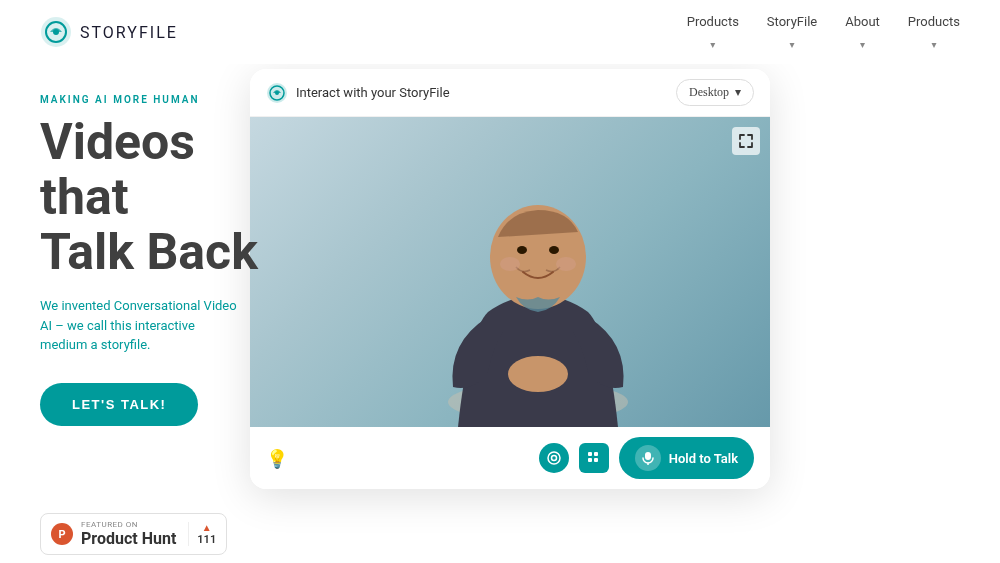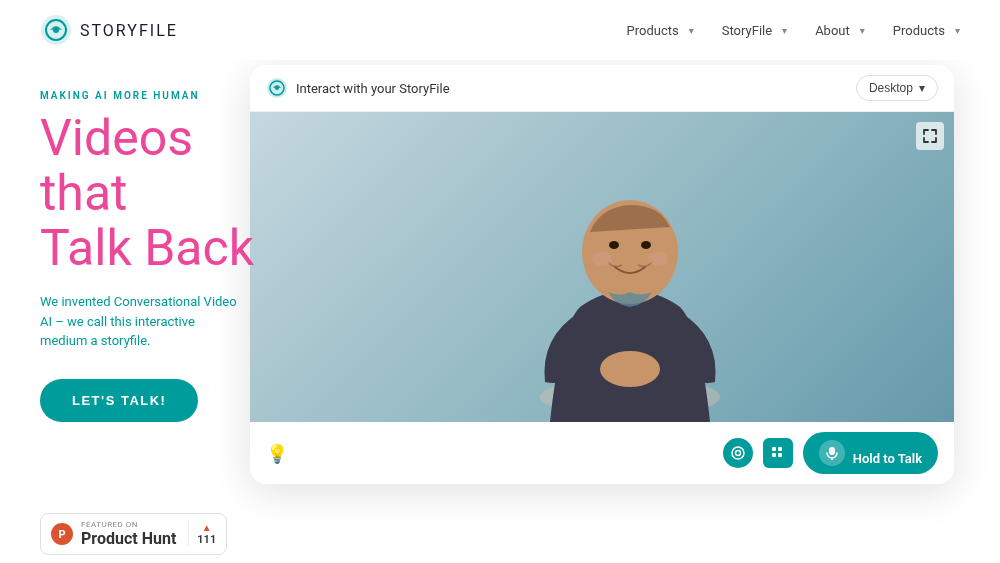--- a/index.html
+++ b/index.html
@@ -42,20 +42,21 @@
       gap: 28px;
       align-items: center;
     }
     .nav-item {
       display: flex;
       align-items: center;
       gap: 10px;
       font-size: 13px;
       color: #444;
       cursor: pointer;
+      flex-direction: column;
     }
     .nav-chevron {
       font-size: 10px;
       color: #888;
     }
 
     
     .hero {
       display: flex;
       position: relative;
@@ -74,22 +75,22 @@
     .tagline {
       font-size: 10px;
       font-weight: 600;
       letter-spacing: 2px;
       color: #009b9b;
       margin-bottom: 10px;
       text-transform: uppercase;
     }
     .headline {
       font-size: 50px;
-      font-weight: 400;
-      color: #ec4899;
+      font-weight: 700;
+      color: #404040;
       line-height: 1.1;
       margin-bottom: 16px;
     }
     .subtext {
       font-size: 13px;
       color: #009b9b;
       line-height: 1.5;
       margin-bottom: 28px;
       max-width: 200px;
     }
@@ -104,21 +105,21 @@
       letter-spacing: 1.5px;
       cursor: pointer;
       text-transform: uppercase;
     }
 
     
     .widget-container {
       position: absolute;
       left: 250px;
       top: -5px;
-      width: 704px;
+      width: 520px;
       background: #fff;
       border-radius: 16px;
       box-shadow: 0 8px 40px rgba(0,0,0,0.12);
       overflow: hidden;
       z-index: 4;
     }
     .widget-header {
       display: flex;
       align-items: center;
       justify-content: space-between;
@@ -144,20 +145,21 @@
       display: flex;
       align-items: center;
       gap: 6px;
       background: #fff;
       border: 1px solid #ddd;
       border-radius: 20px;
       padding: 5px 12px;
       font-size: 12px;
       color: #444;
       cursor: pointer;
+      font-family: Liberation Serif, serif;
     }
     .widget-video {
       width: 100%;
       height: 310px;
       background: linear-gradient(135deg, #c5d8e0 0%, #a8c5ce 30%, #8bb5c0 60%, #6699aa 100%);
       position: relative;
       overflow: hidden;
       display: flex;
       align-items: center;
       justify-content: center;
@@ -223,21 +225,21 @@
       height: 30px;
       border-radius: 6px;
       background: #009b9b;
       display: flex;
       align-items: center;
       justify-content: center;
       cursor: pointer;
     }
     .hold-to-talk {
       display: flex;
-      align-items: flex-end;
+      align-items: center;
       gap: 8px;
       background: #009b9b;
       color: #fff;
       border-radius: 24px;
       padding: 8px 16px;
       font-size: 13px;
       font-weight: 600;
       cursor: pointer;
     }
     .mic-circle {

